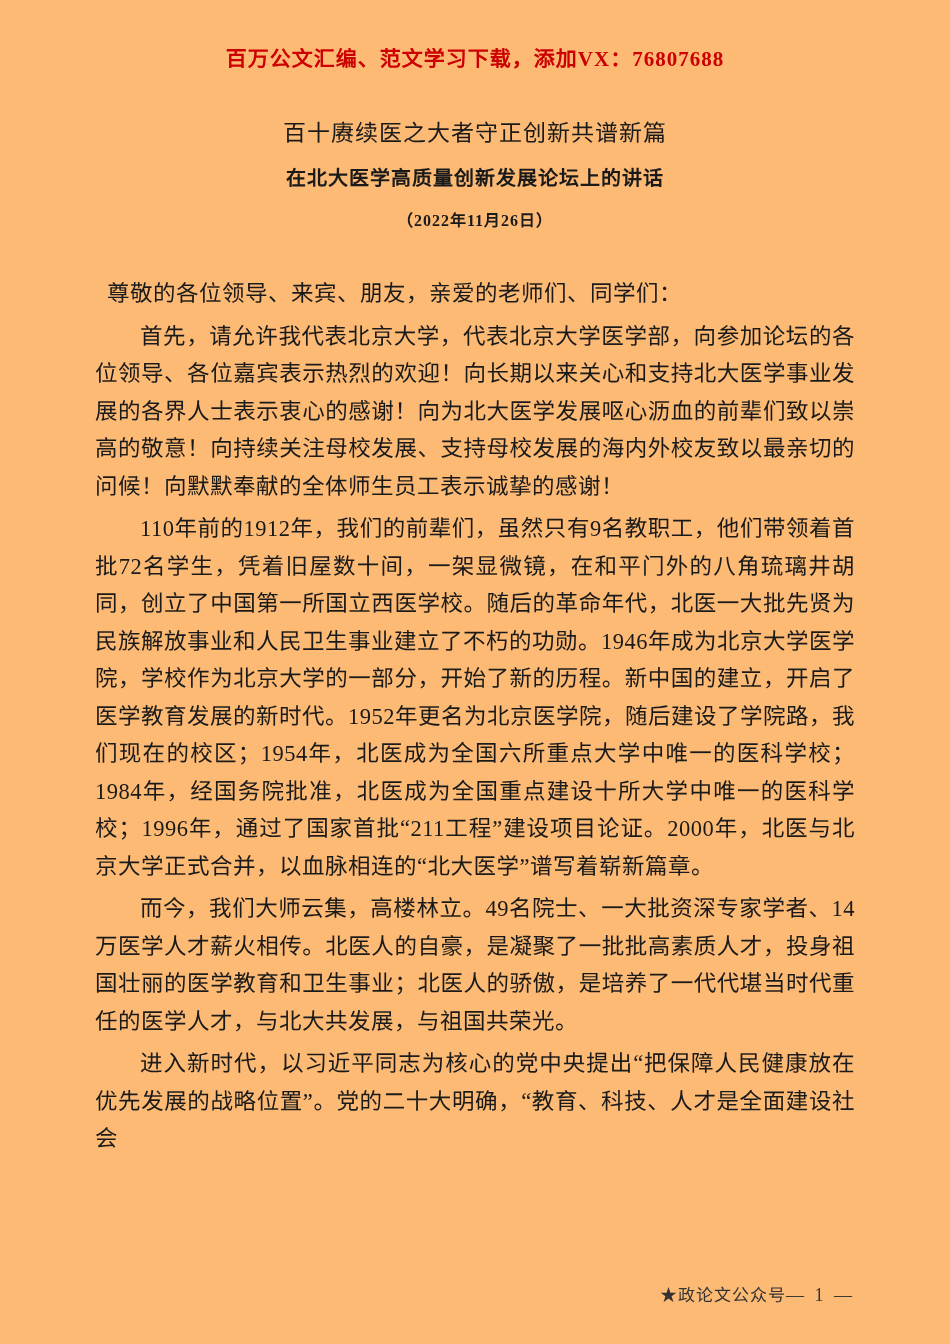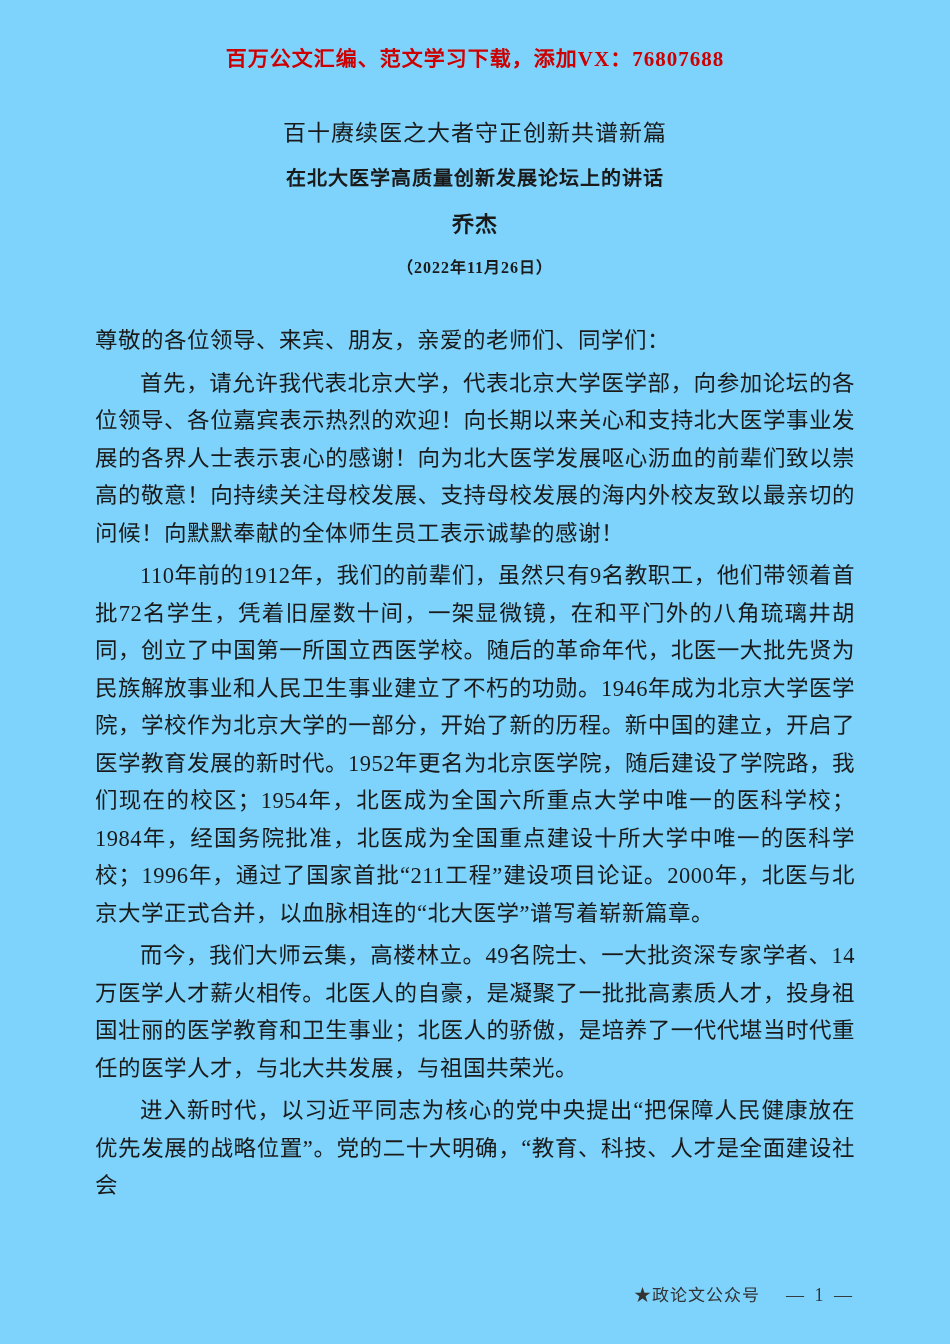--- a/index.html
+++ b/index.html
@@ -6,21 +6,21 @@
 
   html, body {
     background: #ffffff;
   }
 
   .page {
     position: relative;
     width: 950px;
     height: 1344px;
     margin: 0 auto;
-    background: #7dd3fc;
+    background: #fdba74;
     font-family: "Liberation Serif", "DejaVu Serif", serif;
     color: #1a1a1a;
     overflow: hidden;
   }
 
   
   .promo {
     padding-top: 42px;
     text-align: center;
     font-size: 21px;
@@ -66,50 +66,49 @@
     line-height: 37.5px;
     text-align: justify;
     letter-spacing: 0.5px;
   }
   .doc-body p {
     text-indent: 2em;
     margin-bottom: 5px;
   }
   .doc-body p.no-indent {
     text-indent: 0;
+    margin-left: 12px;
   }
 
   
   .footer {
     position: absolute;
     bottom: 38px;
     right: 95px;
     font-size: 17px;
     color: #333333;
     letter-spacing: 1px;
     display: flex;
     align-items: baseline;
-    gap: 26px;
   }
   .footer .page-num {
     font-size: 18px;
     letter-spacing: 3px;
   }
 </style>
 </head>
 <body>
 
 <div class="page">
 
   <div class="promo">百万公文汇编、范文学习下载，添加VX：76807688</div>
 
   <div class="title-block">
     <div class="title-line1">百十赓续医之大者守正创新共谱新篇</div>
     <div class="title-line2">在北大医学高质量创新发展论坛上的讲话</div>
-    <div class="title-author">乔杰</div>
     <div class="title-date">（2022年11月26日）</div>
   </div>
 
   <div class="doc-body">
     <p class="no-indent">尊敬的各位领导、来宾、朋友，亲爱的老师们、同学们：</p>
     <p>首先，请允许我代表北京大学，代表北京大学医学部，向参加论坛的各位领导、各位嘉宾表示热烈的欢迎！向长期以来关心和支持北大医学事业发展的各界人士表示衷心的感谢！向为北大医学发展呕心沥血的前辈们致以崇高的敬意！向持续关注母校发展、支持母校发展的海内外校友致以最亲切的问候！向默默奉献的全体师生员工表示诚挚的感谢！</p>
     <p>110年前的1912年，我们的前辈们，虽然只有9名教职工，他们带领着首批72名学生，凭着旧屋数十间，一架显微镜，在和平门外的八角琉璃井胡同，创立了中国第一所国立西医学校。随后的革命年代，北医一大批先贤为民族解放事业和人民卫生事业建立了不朽的功勋。1946年成为北京大学医学院，学校作为北京大学的一部分，开始了新的历程。新中国的建立，开启了医学教育发展的新时代。1952年更名为北京医学院，随后建设了学院路，我们现在的校区；1954年，北医成为全国六所重点大学中唯一的医科学校；1984年，经国务院批准，北医成为全国重点建设十所大学中唯一的医科学校；1996年，通过了国家首批“211工程”建设项目论证。2000年，北医与北京大学正式合并，以血脉相连的“北大医学”谱写着崭新篇章。</p>
     <p>而今，我们大师云集，高楼林立。49名院士、一大批资深专家学者、14万医学人才薪火相传。北医人的自豪，是凝聚了一批批高素质人才，投身祖国壮丽的医学教育和卫生事业；北医人的骄傲，是培养了一代代堪当时代重任的医学人才，与北大共发展，与祖国共荣光。</p>
     <p>进入新时代，以习近平同志为核心的党中央提出“把保障人民健康放在优先发展的战略位置”。党的二十大明确，“教育、科技、人才是全面建设社会</p>
   </div>

